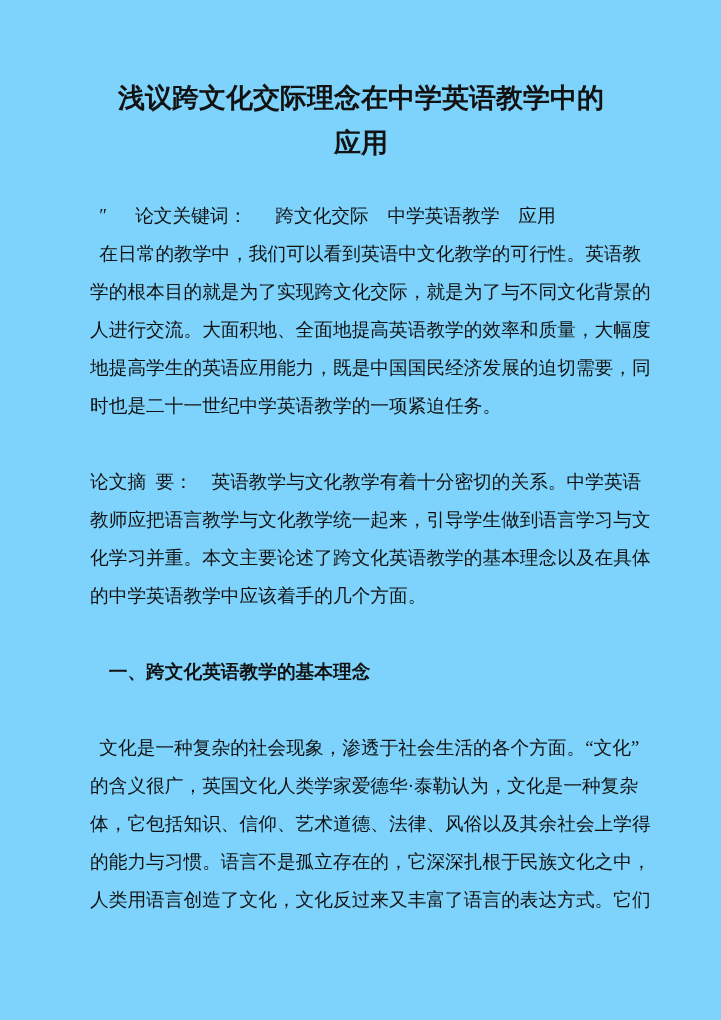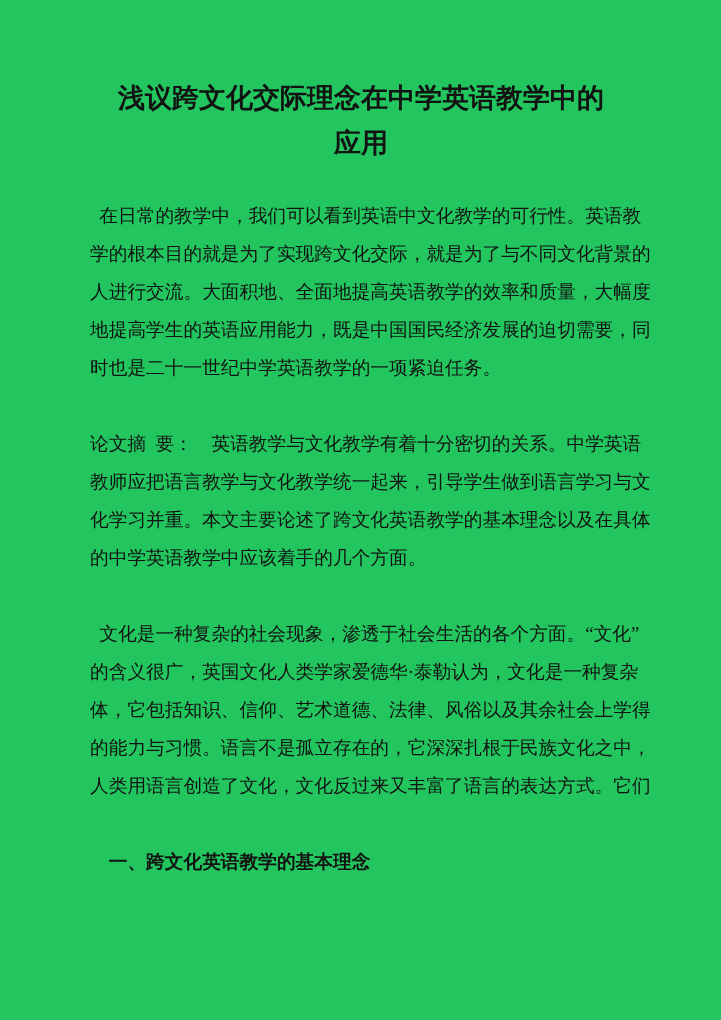--- a/index.html
+++ b/index.html
@@ -4,21 +4,21 @@
 <style>
   html, body {
     margin: 0;
     padding: 0;
     background: #ffffff;
   }
   .page {
     position: relative;
     width: 721px;
     height: 1020px;
-    background: #22c55e;
+    background: #7dd3fc;
     overflow: hidden;
     font-family: "Liberation Serif", "DejaVu Serif", serif;
     color: #121212;
   }
   .content {
     padding: 76px 89px 0 90px;
   }
   .doc-title {
     margin: 0;
     font-size: 27px;
@@ -48,35 +48,36 @@
 <body>
 
 <div class="page">
   <div class="content">
 
     <h1 class="doc-title">浅议跨文化交际理念在中学英语教学中的
 应用</h1>
 
     <div class="body-text">
 
+      <p class="para no-gap"> ″　 论文关键词：　 跨文化交际　中学英语教学　应用</p>
 
       <p class="para"> 在日常的教学中，我们可以看到英语中文化教学的可行性。英语教
 学的根本目的就是为了实现跨文化交际，就是为了与不同文化背景的
 人进行交流。大面积地、全面地提高英语教学的效率和质量，大幅度
 地提高学生的英语应用能力，既是中国国民经济发展的迫切需要，同
 时也是二十一世纪中学英语教学的一项紧迫任务。</p>
 
       <p class="para">论文摘 要：　英语教学与文化教学有着十分密切的关系。中学英语
 教师应把语言教学与文化教学统一起来，引导学生做到语言学习与文
 化学习并重。本文主要论述了跨文化英语教学的基本理念以及在具体
 的中学英语教学中应该着手的几个方面。</p>
 
+      <p class="para section-heading">　一、跨文化英语教学的基本理念</p>
+
       <p class="para"> 文化是一种复杂的社会现象，渗透于社会生活的各个方面。“文化”
 的含义很广，英国文化人类学家爱德华·泰勒认为，文化是一种复杂
 体，它包括知识、信仰、艺术道德、法律、风俗以及其余社会上学得
 的能力与习惯。语言不是孤立存在的，它深深扎根于民族文化之中，
 人类用语言创造了文化，文化反过来又丰富了语言的表达方式。它们</p>
 
-      <p class="para section-heading">　一、跨文化英语教学的基本理念</p>
-
     </div>
   </div>
 </div>
 
 </body></html>

